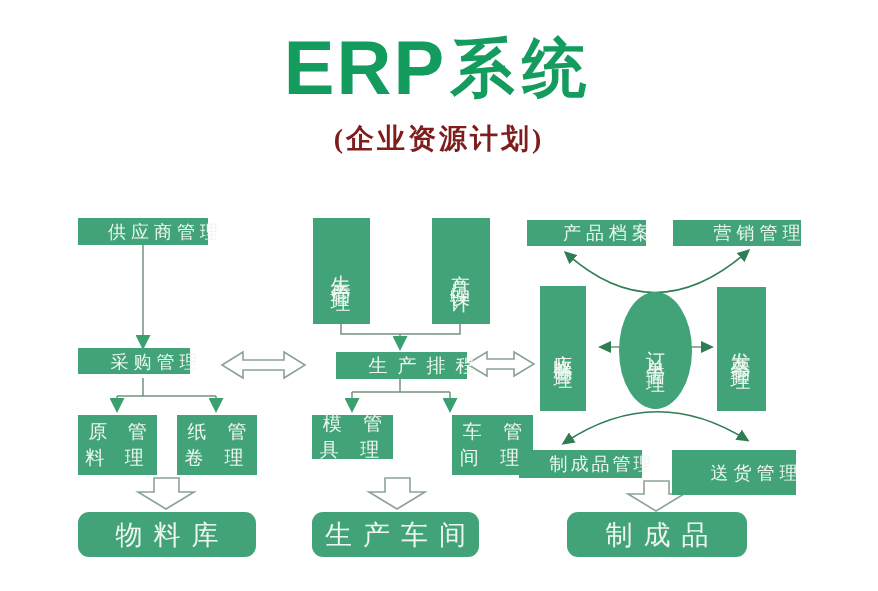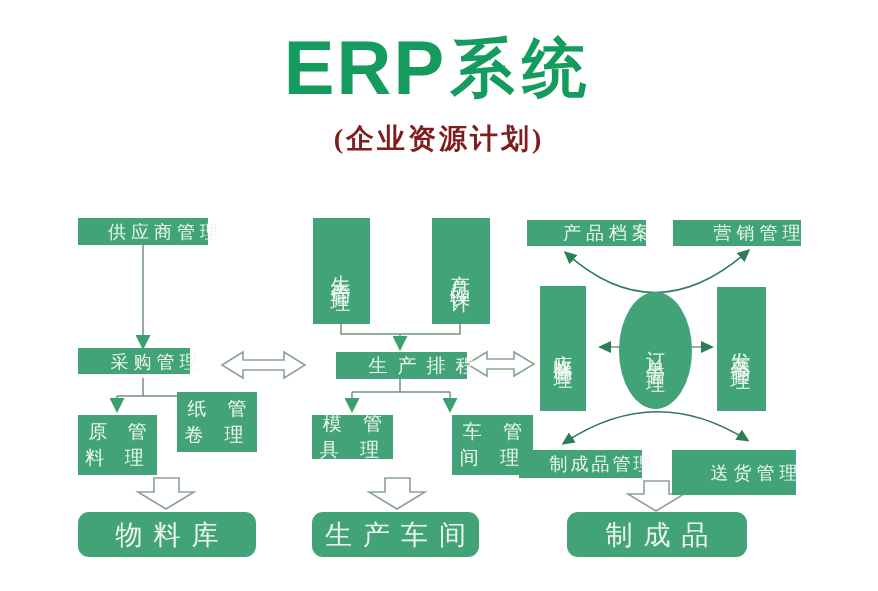--- a/index.html
+++ b/index.html
@@ -41,21 +41,21 @@
   }
   .hnode{font-size:18px;letter-spacing:5px;text-indent:5px;white-space:nowrap;padding-left:40px;}
   .vnode{writing-mode:vertical-rl;text-orientation:upright;font-size:20px;letter-spacing:6px;}
   .twoline{flex-direction:row;font-size:19px;letter-spacing:6px;text-indent:6px;line-height:26px;}
   .rounded{border-radius:11px;font-size:27px;letter-spacing:11px;text-indent:11px;white-space:nowrap;}
   .ellipse{border-radius:50%;writing-mode:vertical-rl;text-orientation:upright;font-size:19px;letter-spacing:8px;}
   
   .n-supplier{left:78px;top:218px;width:130px;height:27px;}
   .n-purchasing{left:78px;top:348px;width:112px;height:26px;align-items:flex-end;}
   .n-raw{left:78px;top:415px;width:79px;height:60px;}
-  .n-roll{left:177px;top:392px;width:80px;height:60px;}
+  .n-roll{left:177px;top:415px;width:80px;height:60px;}
   .n-matstore{left:78px;top:512px;width:178px;height:45px;}
   .n-prodmgmt{left:313px;top:218px;width:57px;height:106px;}
   .n-proddesign{left:432px;top:218px;width:58px;height:106px;}
   .n-sched{left:336px;top:352px;width:131px;height:27px;font-size:19px;letter-spacing:10px;text-indent:10px;}
   .n-mold{left:312px;top:415px;width:81px;height:44px;}
   .n-workshop{left:412px;top:415px;width:81px;height:60px;margin-left:40px;}
   .n-prodworkshop{left:312px;top:512px;width:167px;height:45px;}
   .n-archive{left:527px;top:220px;width:119px;height:26px;}
   .n-marketing{left:673px;top:220px;width:128px;height:26px;}
   .n-receivables{left:540px;top:286px;width:46px;height:125px;font-size:19px;letter-spacing:4px;}

